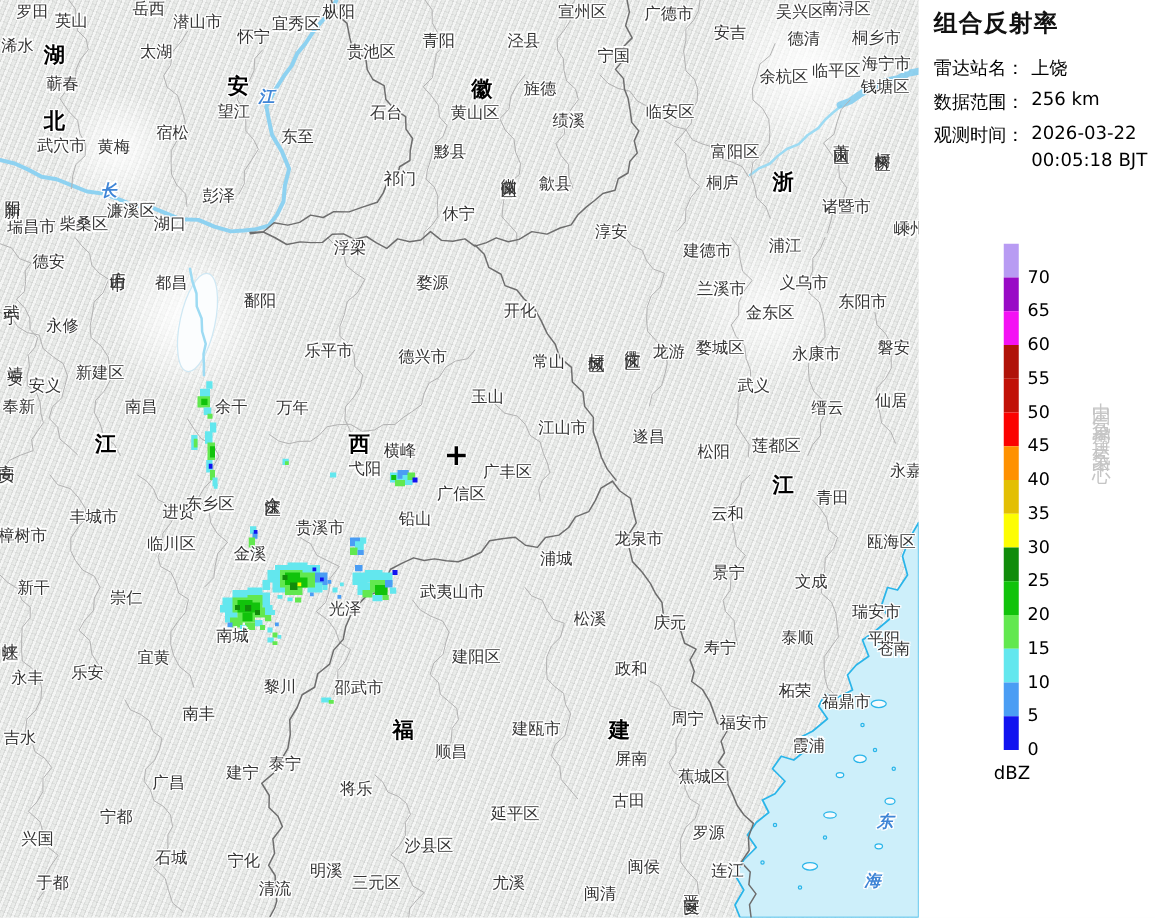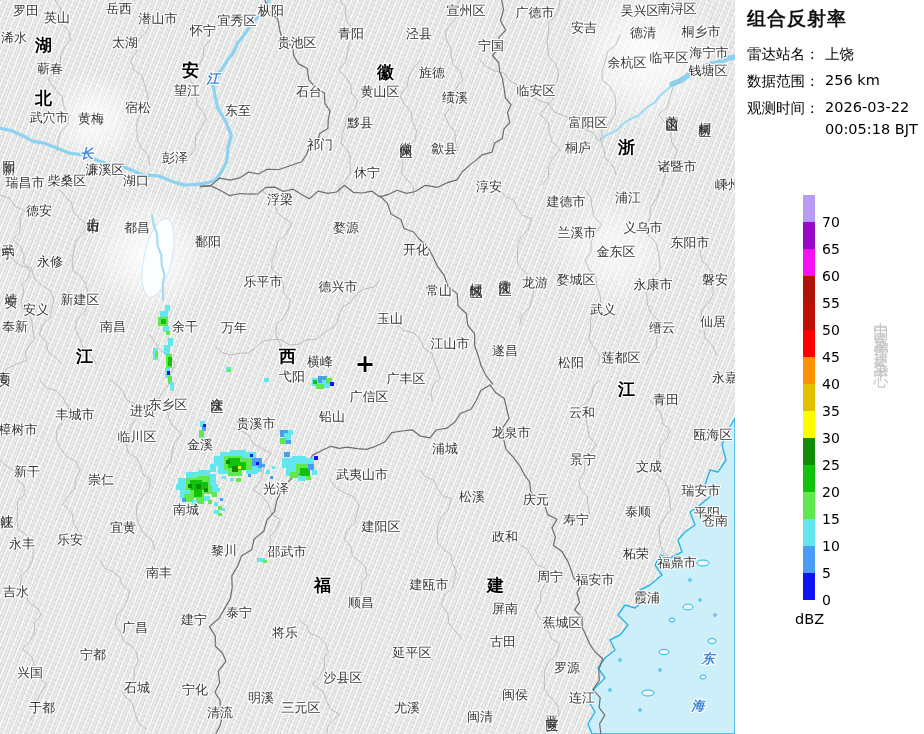--- a/index.html
+++ b/index.html
@@ -223,21 +223,21 @@
         <div class="echo" style="left: 218px; top: 506px; width: 4px; height: 4px; background: rgb(98, 232, 79);"></div>
         <div class="echo" style="left: 222px; top: 508px; width: 3px; height: 3px; background: rgb(99, 231, 238);"></div>
         <div class="echo" style="left: 176px; top: 484px; width: 4px; height: 6px; background: rgb(99, 231, 238);"></div>
         <div class="echo" style="left: 182px; top: 498px; width: 4px; height: 4px; background: rgb(74, 157, 244);"></div>
         <div class="echo" style="left: 214px; top: 510px; width: 5px; height: 4px; background: rgb(99, 231, 238);"></div>
         <div class="echo" style="left: 218px; top: 513px; width: 4px; height: 3px; background: rgb(98, 232, 79);"></div>
         <div class="echo" style="left: 257px; top: 558px; width: 8px; height: 4px; background: rgb(99, 231, 238);"></div>
         <div class="echo" style="left: 263px; top: 560px; width: 4px; height: 3px; background: rgb(98, 232, 79);"></div>
       </div>
     <div id="labels">
-        <span class="maplabel" style="left: 26px; top: 10px;">罗田</span>
+        <span class="maplabel" style="left: 26px; top: 10px; font-family: Liberation Mono, monospace;">罗田</span>
         <span class="maplabel" style="left: 57px; top: 17px;">英山</span>
         <span class="maplabel" style="left: 119px; top: 8px;">岳西</span>
         <span class="maplabel" style="left: 158px; top: 18px;">潜山市</span>
         <span class="maplabel" style="left: 203px; top: 30px;">怀宁</span>
         <span class="maplabel" style="left: 237px; top: 20px;">宜秀区</span>
         <span class="maplabel" style="left: 14px; top: 37px;">浠水</span>
         <span class="maplabel" style="left: 125px; top: 42px;">太湖</span>
         <span class="maplabel" style="left: 50px; top: 68px;">蕲春</span>
         <span class="maplabel" style="left: 187px; top: 90px;">望江</span>
         <span class="maplabel" style="left: 49px; top: 117px;">武穴市</span>
@@ -307,21 +307,21 @@
         <span class="maplabel" style="left: 643px; top: 227px;">义乌市</span>
         <span class="maplabel" style="left: 690px; top: 242px;">东阳市</span>
         <span class="maplabel" style="left: 616px; top: 251px;">金东区</span>
         <span class="maplabel" style="left: 535px; top: 282px;">龙游</span>
         <span class="maplabel" style="left: 576px; top: 279px;">婺城区</span>
         <span class="maplabel" style="left: 653px; top: 284px;">永康市</span>
         <span class="maplabel" style="left: 715px; top: 279px;">磐安</span>
         <span class="maplabel" style="left: 603px; top: 309px;">武义</span>
         <span class="maplabel" style="left: 662px; top: 327px;">缙云</span>
         <span class="maplabel" style="left: 713px; top: 321px;">仙居</span>
-        <span class="maplabel" style="left: 505px; top: 350px;">遂昌</span>
+        <span class="maplabel" style="left: 519px; top: 350px;">遂昌</span>
         <span class="maplabel" style="left: 571px; top: 362px;">松阳</span>
         <span class="maplabel" style="left: 621px; top: 357px;">莲都区</span>
         <span class="maplabel" style="left: 725px; top: 377px;">永嘉</span>
         <span class="maplabel" style="left: 75px; top: 414px;">丰城市</span>
         <span class="maplabel" style="left: 18px; top: 429px;">樟树市</span>
         <span class="maplabel" style="left: 168px; top: 404px;">东乡区</span>
         <span class="maplabel" style="left: 256px; top: 423px;">贵溪市</span>
         <span class="maplabel" style="left: 200px; top: 444px;">金溪</span>
         <span class="maplabel" style="left: 137px; top: 436px;">临川区</span>
         <span class="maplabel" style="left: 27px; top: 471px;">新干</span>
@@ -350,21 +350,21 @@
         <span class="maplabel" style="left: 536px; top: 499px;">庆元</span>
         <span class="maplabel" style="left: 638px; top: 511px;">泰顺</span>
         <span class="maplabel" style="left: 715px; top: 520px;">苍南</span>
         <span class="maplabel" style="left: 576px; top: 519px;">寿宁</span>
         <span class="maplabel" style="left: 636px; top: 553px;">柘荣</span>
         <span class="maplabel" style="left: 677px; top: 562px;">福鼎市</span>
         <span class="maplabel" style="left: 505px; top: 536px;">政和</span>
         <span class="maplabel" style="left: 16px; top: 591px;">吉水</span>
         <span class="maplabel" style="left: 159px; top: 572px;">南丰</span>
         <span class="maplabel" style="left: 194px; top: 619px;">建宁</span>
-        <span class="maplabel" style="left: 239px; top: 612px;">泰宁</span>
+        <span class="maplabel" style="left: 222px; top: 612px; padding-left: 12px;">泰宁</span>
         <span class="maplabel" style="left: 135px; top: 627px;">广昌</span>
         <span class="maplabel" style="left: 93px; top: 654px;">宁都</span>
         <span class="maplabel" style="left: 30px; top: 672px;">兴国</span>
         <span class="maplabel" style="left: 137px; top: 687px;">石城</span>
         <span class="maplabel" style="left: 195px; top: 689px;">宁化</span>
         <span class="maplabel" style="left: 42px; top: 707px;">于都</span>
         <span class="maplabel" style="left: 220px; top: 712px;">清流</span>
         <span class="maplabel" style="left: 429px; top: 584px;">建瓯市</span>
         <span class="maplabel" style="left: 361px; top: 602px;">顺昌</span>
         <span class="maplabel" style="left: 285px; top: 632px;">将乐</span>

